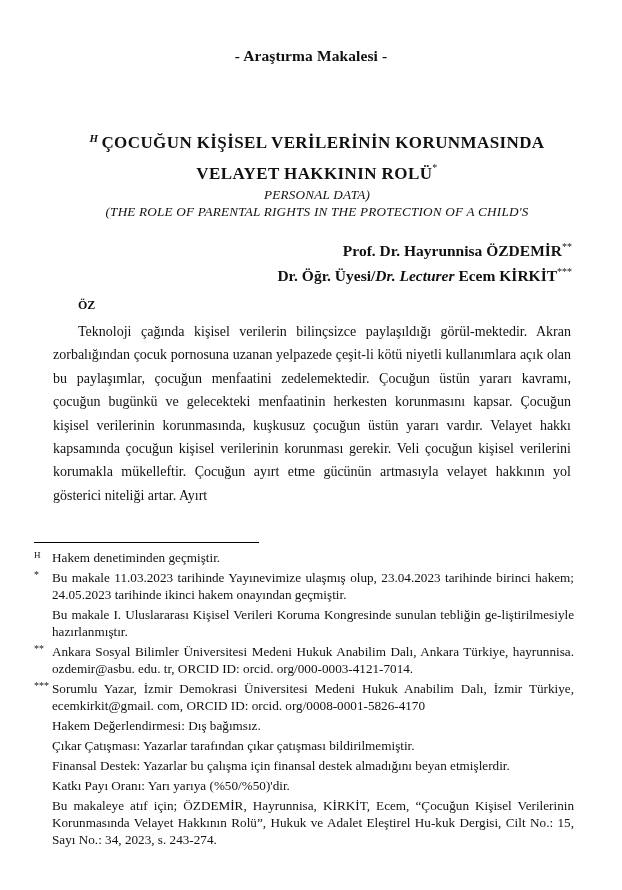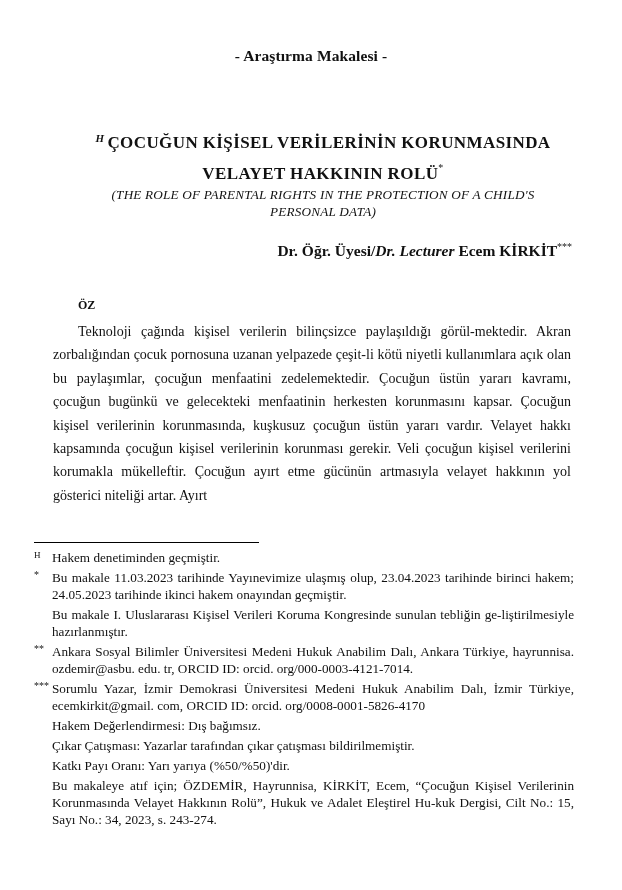--- a/index.html
+++ b/index.html
@@ -7,21 +7,21 @@
       width: 622px; height: 890px; position: relative; overflow: hidden;
       font-family: "Liberation Serif", "DejaVu Serif", serif; color: #111111;
     }
     .page { position: absolute; left: 0; top: 0; width: 622px; height: 658px; }
 
     .section-label {
       position: absolute; left: 0; width: 622px; top: 47px;
       text-align: center; font-weight: bold; font-size: 15.5px; letter-spacing: 0.1px;
     }
 
-    .title-block { position: absolute; left: 52px; width: 542px; top: 126px; text-align: center; }
+    .title-block { position: absolute; left: 46px; width: 542px; top: 126px; text-align: center; }
     .title-line {
       font-weight: bold; font-size: 17px; line-height: 25px; letter-spacing: 0.4px;
     }
     .title-line .hmark {
       font-style: italic; font-size: 11px; vertical-align: 6px; margin-right: 3px; font-weight: bold;
     }
     .title-line sup { font-size: 10px; vertical-align: 8px; font-weight: normal; }
     .title-en {
       font-style: italic; font-size: 13.2px; line-height: 17px; letter-spacing: 0.2px;
     }
@@ -59,40 +59,44 @@
 
   <div class="section-label">- Araştırma Makalesi -</div>
 
   <div class="title-block">
     <div class="title-line">
       <span class="hmark">H</span><span>ÇOCUĞUN KİŞİSEL VERİLERİNİN KORUNMASINDA</span>
     </div>
     <div class="title-line">
       <span>VELAYET HAKKININ ROLÜ</span><sup>*</sup>
     </div>
+    <div class="title-en">PERSONAL DATA)</div>
     <div class="title-en">(THE ROLE OF PARENTAL RIGHTS IN THE PROTECTION  OF A CHILD'S</div>
-    <div class="title-en">PERSONAL DATA)</div>
   </div>
 
   <div class="authors">
+    <div class="author-line">
+      <span>Prof. Dr. Hayrunnisa ÖZDEMİR</span><sup>**</sup>
+    </div>
     <div class="author-line">
       <span>Dr. Öğr. Üyesi/</span><i>Dr. Lecturer</i><span> Ecem KİRKİT</span><sup>***</sup>
     </div>
   </div>
 
   <div class="oz-heading">ÖZ</div>
   <div class="abstract">Teknoloji çağında kişisel verilerin bilinçsizce paylaşıldığı görül-mektedir. Akran zorbalığından çocuk pornosuna uzanan yelpazede çeşit-li kötü niyetli kullanımlara açık olan bu paylaşımlar, çocuğun menfaatini zedelemektedir. Çocuğun üstün yararı kavramı, çocuğun bugünkü ve gelecekteki menfaatinin herkesten korunmasını kapsar. Çocuğun kişisel verilerinin korunmasında, kuşkusuz çocuğun üstün yararı vardır. Velayet hakkı kapsamında çocuğun kişisel verilerinin korunması gerekir. Veli çocuğun kişisel verilerini korumakla mükelleftir. Çocuğun ayırt etme gücünün artmasıyla velayet hakkının yol gösterici niteliği artar. Ayırt</div>
 
   <div class="fn-rule"></div>
 
   <div class="footnotes">
     <div class="fn"><span class="mark h">H</span><span>Hakem denetiminden geçmiştir.</span></div>
     <div class="fn"><span class="mark">*</span><span>Bu makale 11.03.2023 tarihinde Yayınevimize ulaşmış olup, 23.04.2023 tarihinde birinci hakem; 24.05.2023 tarihinde ikinci hakem onayından geçmiştir.</span></div>
     <div class="fn plain"><span>Bu makale I. Uluslararası Kişisel Verileri Koruma Kongresinde sunulan tebliğin ge-liştirilmesiyle  hazırlanmıştır.</span></div>
     <div class="fn"><span class="mark">**</span><span>Ankara Sosyal Bilimler Üniversitesi Medeni Hukuk Anabilim Dalı, Ankara Türkiye, hayrunnisa. ozdemir@asbu. edu. tr, ORCID ID: orcid. org/000-0003-4121-7014.</span></div>
     <div class="fn"><span class="mark">***</span><span>Sorumlu Yazar, İzmir Demokrasi Üniversitesi Medeni Hukuk Anabilim Dalı, İzmir Türkiye, ecemkirkit@gmail. com, ORCID ID: orcid. org/0008-0001-5826-4170</span></div>
     <div class="fn plain"><span>Hakem Değerlendirmesi: Dış bağımsız.</span></div>
     <div class="fn plain"><span>Çıkar Çatışması: Yazarlar tarafından çıkar çatışması bildirilmemiştir.</span></div>
+    <div class="fn plain"><span>Finansal Destek: Yazarlar bu çalışma için finansal destek almadığını beyan etmişlerdir.</span></div>
     <div class="fn plain"><span>Katkı Payı Oranı: Yarı yarıya (%50/%50)'dir.</span></div>
     <div class="fn plain"><span>Bu makaleye atıf için; ÖZDEMİR, Hayrunnisa, KİRKİT, Ecem, “Çocuğun Kişisel Verilerinin Korunmasında Velayet Hakkının Rolü”, Hukuk ve Adalet Eleştirel Hu-kuk Dergisi,  Cilt No.: 15, Sayı No.: 34, 2023, s. 243-274.</span></div>
   </div>
 
 </div>
 
 </body></html>

